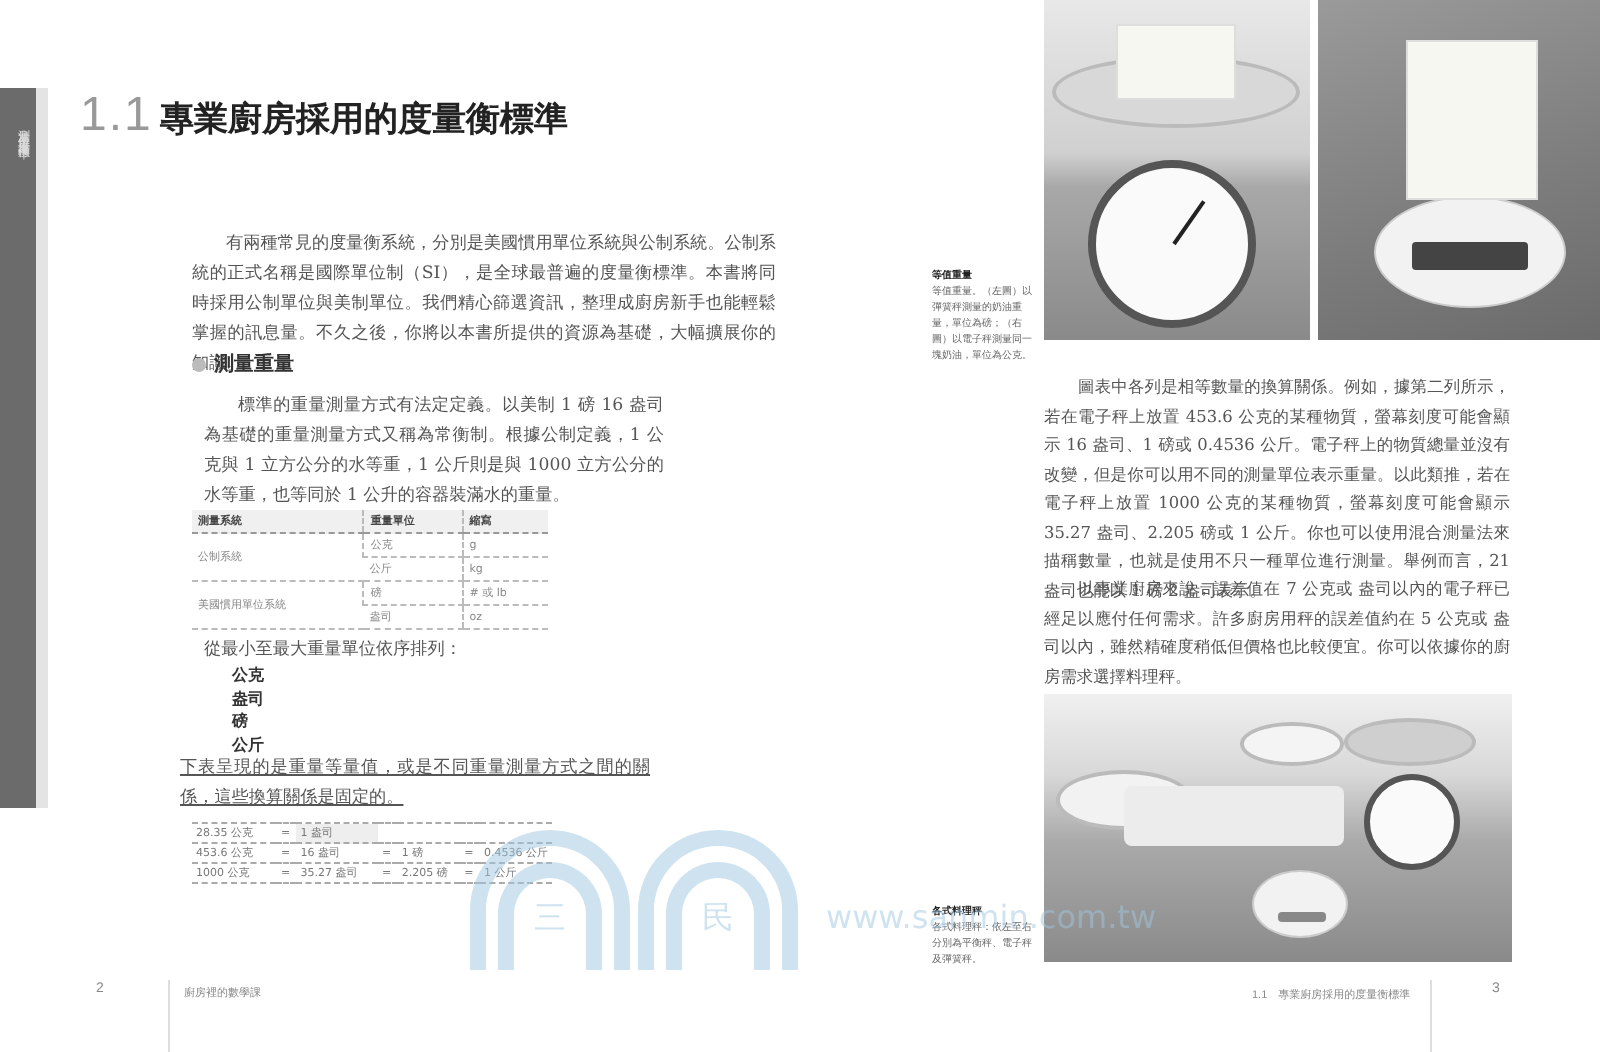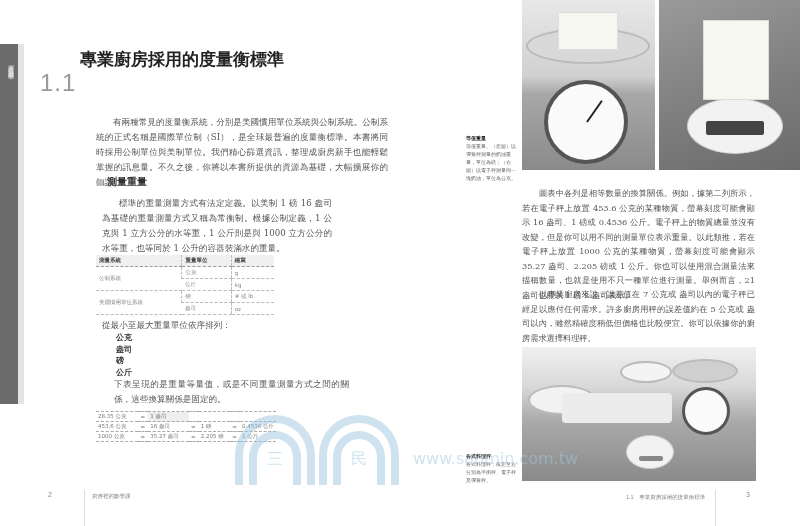--- a/index.html
+++ b/index.html
@@ -6,21 +6,21 @@
   html, body { width: 800px; height: 526px; overflow: hidden; background: #fff; }
   body { font-family: "DejaVu Serif", serif; color: #333; position: relative; }
 
   .spread { position: absolute; left: 0; top: 0; width: 800px; height: 526px; background: #fff; }
 
   
   .side-tab { position: absolute; left: 0; top: 44px; width: 18px; height: 360px; background: #6b6b6b; }
   .side-tab-light { position: absolute; left: 18px; top: 44px; width: 6px; height: 360px; background: #e4e4e4; }
   .side-tab-text { position: absolute; left: 3px; top: 60px; width: 12px; font-family: "DejaVu Sans", sans-serif; font-size: 6px; color: #ddd; writing-mode: vertical-rl; letter-spacing: 1px; }
 
-  .sec-num { position: absolute; left: 40px; top: 44px; font-family: "Liberation Sans", sans-serif; font-size: 24px; color: #999; font-weight: 300; letter-spacing: 1px; margin-top: 25px; }
+  .sec-num { position: absolute; left: 40px; top: 44px; font-family: "Liberation Sans", sans-serif; font-size: 24px; color: #999; font-weight: 300; letter-spacing: 1px; }
   .sec-title { position: absolute; left: 80px; top: 48px; font-family: "DejaVu Sans", sans-serif; font-size: 17px; font-weight: bold; color: #222; }
 
   .para { position: absolute; font-size: 8.6px; line-height: 15px; color: #555; text-align: justify; }
 
   .subhead { position: absolute; left: 96px; top: 175px; font-family: "DejaVu Sans", sans-serif; font-size: 10px; font-weight: bold; color: #333; }
   .subhead .dot { display: inline-block; width: 7px; height: 7px; border-radius: 50%; background: #bbb; margin-right: 4px; vertical-align: middle; }
 
   table { border-collapse: collapse; font-family: "DejaVu Sans", sans-serif; }
   .units-table { position: absolute; left: 96px; top: 255px; width: 178px; font-size: 5.5px; color: #888; }
   .units-table th { text-align: left; font-weight: bold; color: #444; background: #f0f0f0; padding: 2px 3px; border-bottom: 1px dashed #999; height: 11px; }
@@ -106,21 +106,21 @@
     </tbody>
   </table>
 
   <p class="para" style="left:102px; top:318px; width:230px;">從最小至最大重量單位依序排列：</p>
   <div class="order-list">
     <div>公克</div>
     <div>盎司</div>
     <div>磅</div>
     <div>公斤</div>
   </div>
-  <p class="para" style="left:114px; top:377px; width:235px;">下表呈現的是重量等量值，或是不同重量測量方式之間的關係，這些換算關係是固定的。</p>
+  <p class="para" style="left:90px; top:377px; width:235px;text-decoration:underline;">下表呈現的是重量等量值，或是不同重量測量方式之間的關係，這些換算關係是固定的。</p>
 
   <table class="equiv-table">
     <tbody>
         <tr>
       <td style="width:44px;">28.35 公克</td>
       <td style="width:10px;">=</td>
       <td style="width:42px; background:#eee;">1 盎司</td>
       <td style="width:10px;"></td>
       <td style="width:32px;"></td>
       <td style="width:10px;"></td>

